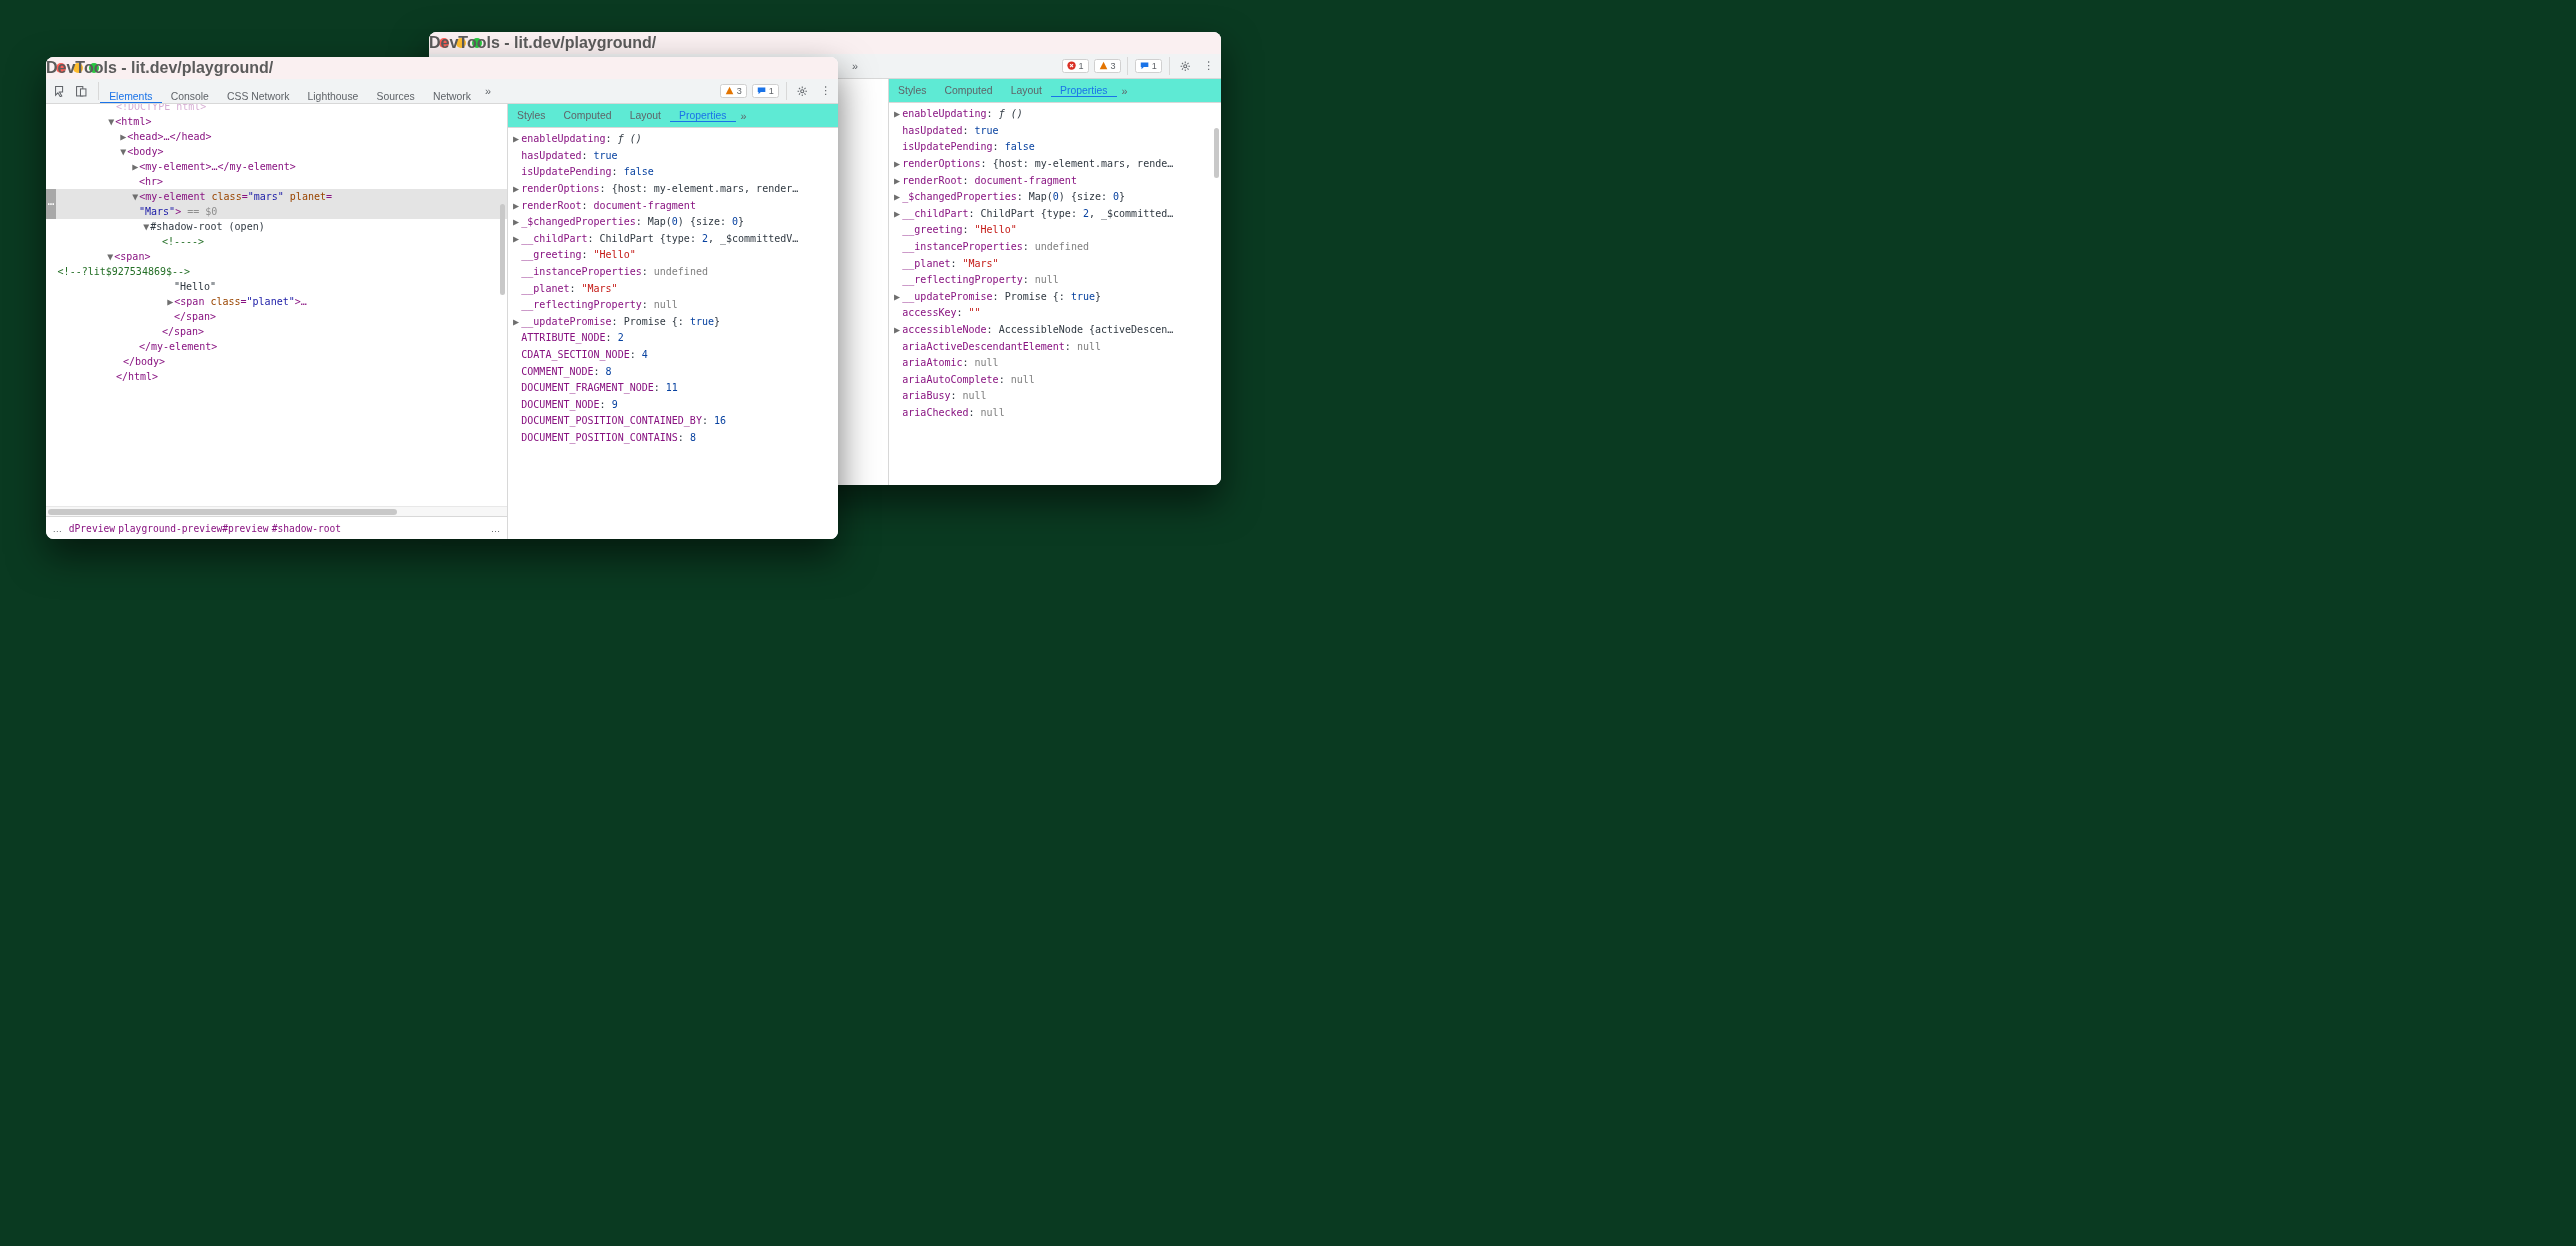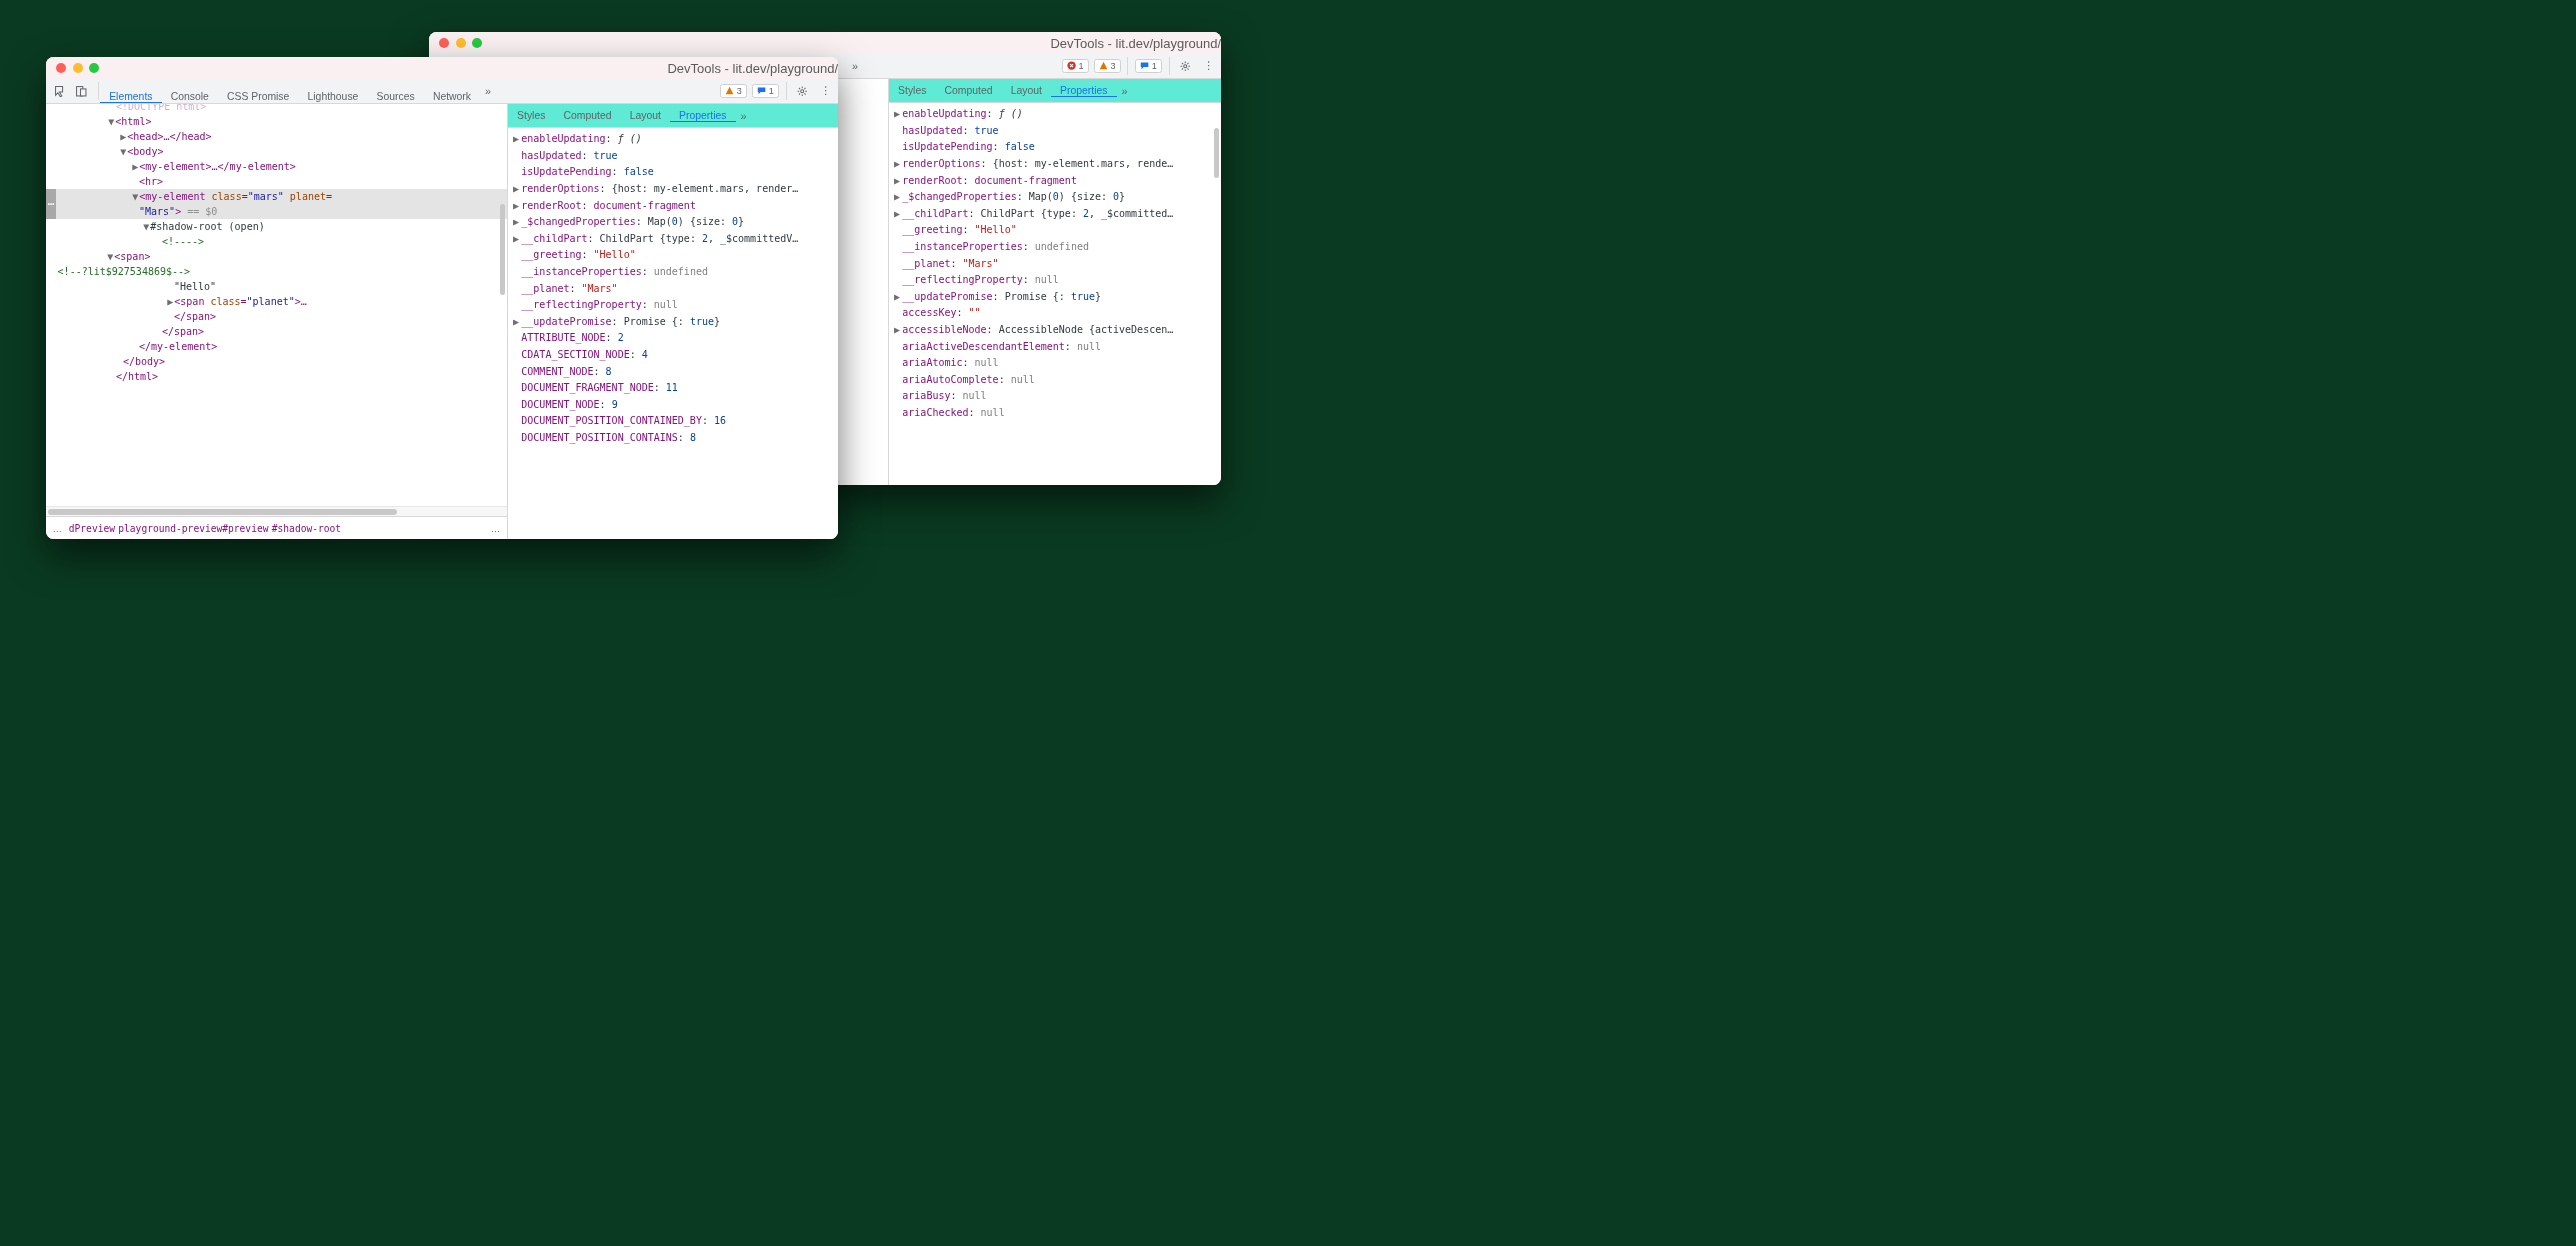--- a/index.html
+++ b/index.html
@@ -2,21 +2,21 @@
 <html><head>
 <meta charset="utf-8">
 <style>
   html,body{margin:0;padding:0;background:#0a3a21;font-family:"Helvetica Neue",Arial,sans-serif;font-size:10.8px;color:#303942;-webkit-font-smoothing:antialiased}
   .stage{position:relative;width:1288px;height:623px}
   .win{position:absolute;background:#fff;border-radius:7.5px;box-shadow:0 16.6px 37px rgba(0,0,0,.55);overflow:hidden;display:flex;flex-direction:column}
   .titlebar{height:22px;background:#faf0f1;display:flex;align-items:center;position:relative;flex:none}
   .traffic{display:flex;gap:6.6px;margin-left:10px}
   .dot{width:10px;height:10px;border-radius:50%}
   .dot.r{background:#ff5f57}.dot.y{background:#febc2e}.dot.g{background:#28c840}
-  .title{position:absolute;left:0;right:0;text-align:right;font-size:13px;color:#5b5b5b;font-weight:400;pointer-events:none}
+  .title{position:absolute;left:0;right:0;text-align:left;font-size:16px;color:#5b5b5b;font-weight:700;pointer-events:none}
   .toolbar{height:24px;border-bottom:0.8px solid #d8d8d8;background:#f1f3f4;display:flex;align-items:stretch;flex:none}
   .tool-icons{display:flex;align-items:center;padding:0 5px;gap:3.3px}
   .icon-btn{width:18.3px;height:18.3px;display:flex;align-items:center;justify-content:center;border-radius:1.7px;color:#5f6368;cursor:pointer}
   .tabs{display:flex;align-items:flex-end}
   .tab{padding:0 9.1px;display:flex;align-items:center;color:#5f6368;font-size:10.4px;border-bottom:1.7px solid transparent;cursor:pointer}
   .tab.active{color:#1a73e8;border-bottom-color:#1a73e8}
   .more-chev{display:flex;align-items:center;padding:0 5px;color:#5f6368}
   .badges{display:flex;align-items:center;gap:5px;margin-left:auto;padding:0 3.3px}
   .pill{display:flex;align-items:center;gap:2.5px;border:0.8px solid #d0d0d0;border-radius:2.5px;padding:0.8px 4.2px;font-size:9.1px;color:#5f6368;background:#fff;cursor:pointer}
   .pill svg{width:9.1px;height:9.1px}
@@ -180,21 +180,21 @@
             <svg viewBox="0 0 16 16" width="12.5" height="12.5">
               <rect x="2" y="2" width="8" height="12" fill="none" stroke="currentColor" stroke-width="1.3"></rect>
               <rect x="7" y="5" width="7" height="9" fill="#f1f3f4" stroke="currentColor" stroke-width="1.3"></rect>
             </svg>
           </div>
     </div>
     <div class="vsep"></div>
     <div class="tabs" id="front-tabs">
           <div class="tab active">Elements</div>
           <div class="tab">Console</div>
-          <div class="tab">CSS Promise</div>
+          <div class="tab">CSS Network</div>
           <div class="tab">Lighthouse</div>
           <div class="tab">Sources</div>
           <div class="tab">Network</div>
         </div>
     <div class="more-chev">»</div>
     <div class="badges">
       <div class="pill">
             <svg viewBox="0 0 12 12">
               <path d="M6 1l5 10H1z" fill="#e37400"></path>
             </svg>

